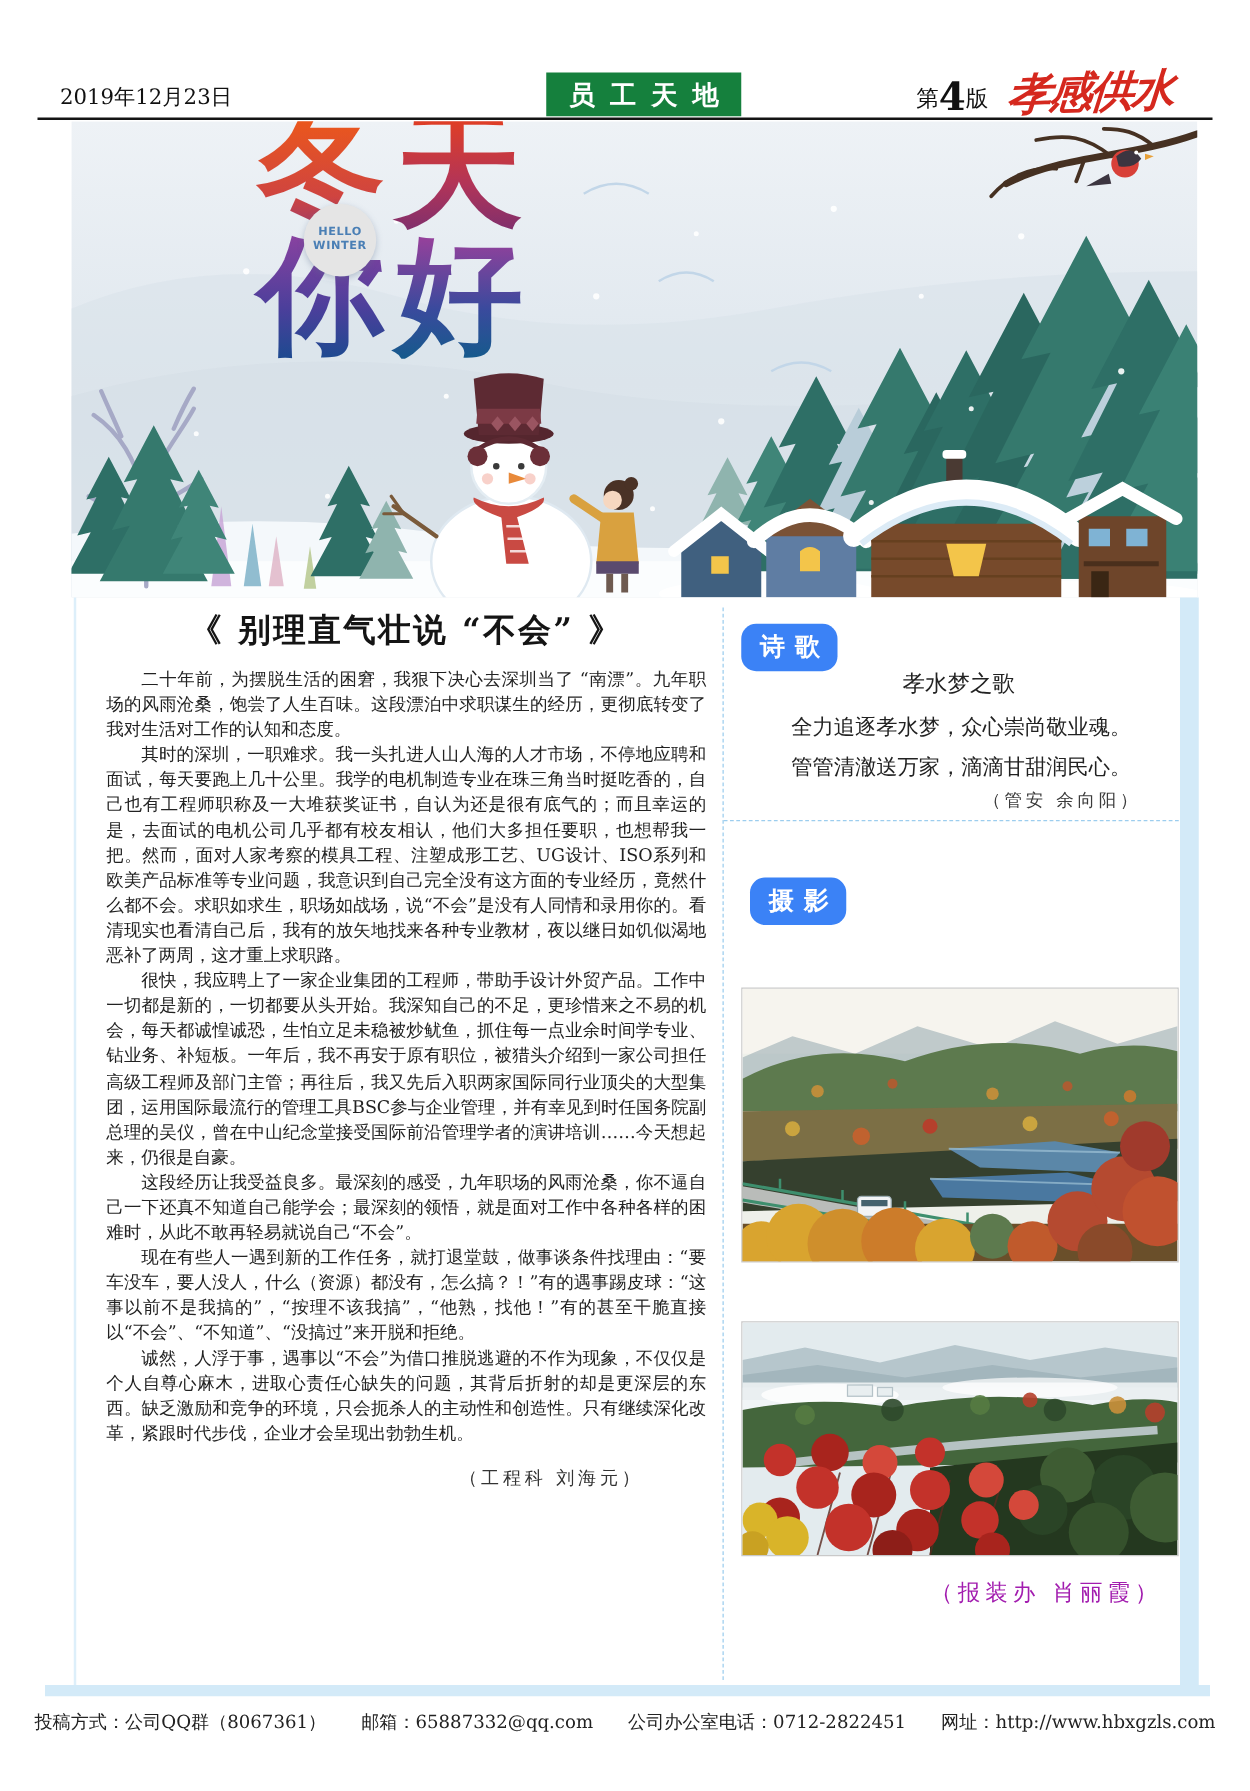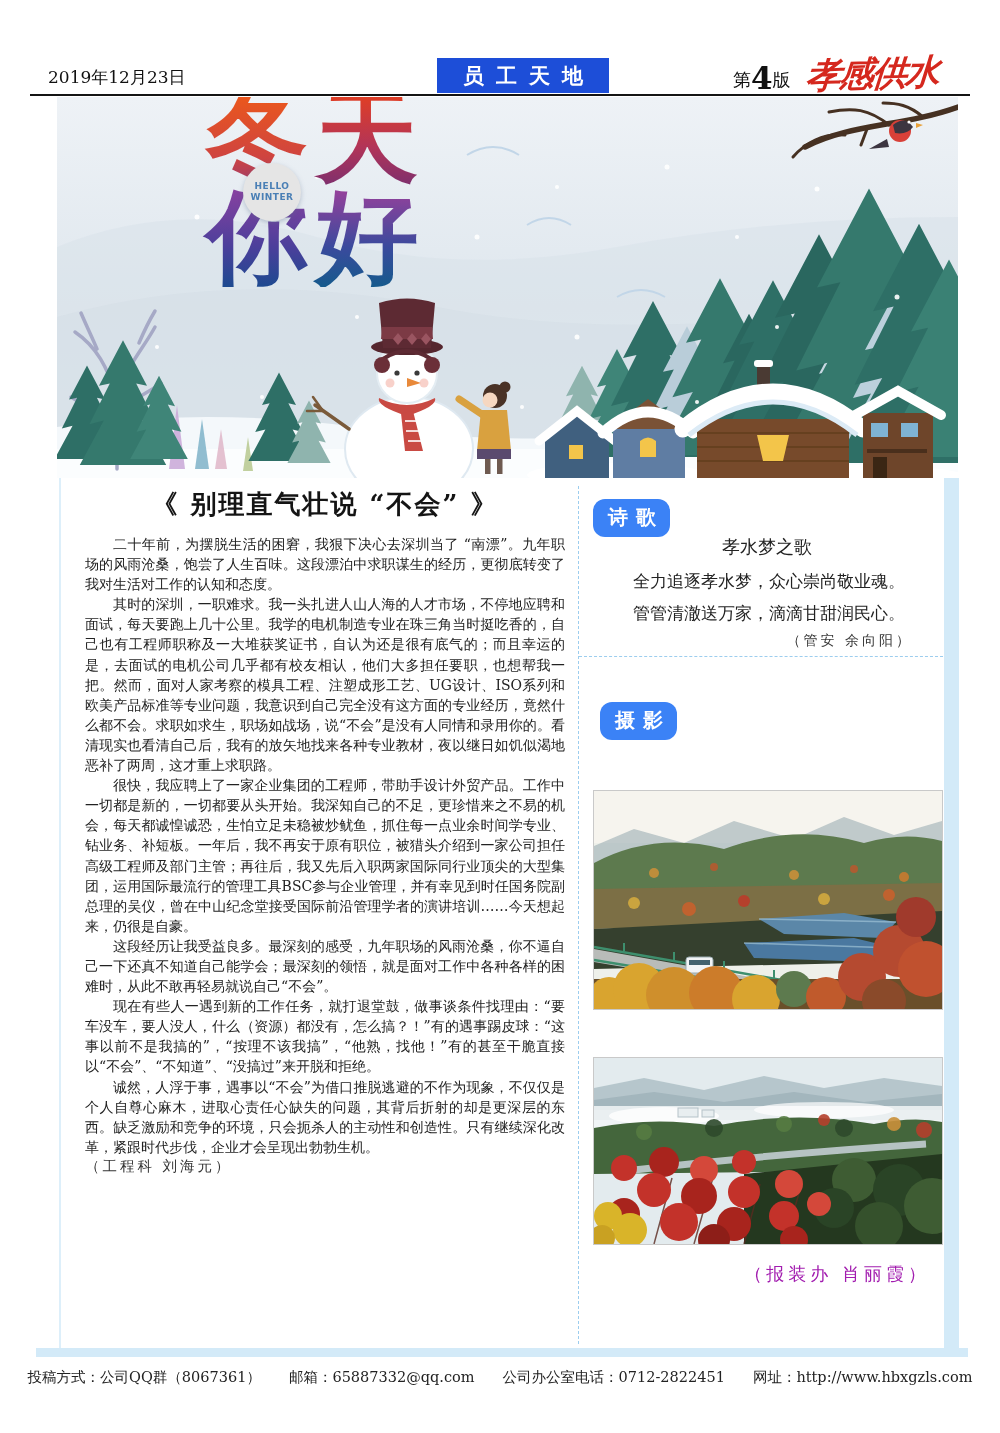--- a/index.html
+++ b/index.html
@@ -2,21 +2,21 @@
 <html><head>
 <meta charset="utf-8">
 <style>
   html,body{margin:0;padding:0;}
   body{width:1000px;height:1433px;position:relative;background:#ffffff;
        font-family:"DejaVu Serif", serif;color:#1f1f1f;overflow:hidden;}
   .abs{position:absolute;}
 
   
   .hdr-date{left:48px;top:66px;font-size:17px;color:#111;}
-  .hdr-box{left:437px;top:58px;width:172px;height:35px;background:#1d4ed8;
+  .hdr-box{left:437px;top:58px;width:156px;height:35px;background:#15803d;
            display:flex;align-items:center;justify-content:center;}
   .hdr-box span{color:#fff;font-family:"DejaVu Sans",sans-serif;font-weight:bold;
            font-size:21px;letter-spacing:12px;padding-left:12px;}
   .hdr-edition{left:733px;top:60px;font-size:18px;color:#111;white-space:nowrap;}
   .hdr-edition .num{font-size:31px;font-weight:bold;vertical-align:-3px;}
   .hdr-masthead{left:806px;top:50px;width:170px;font-size:35px;font-weight:bold;
            font-style:italic;color:#d5281e;letter-spacing:-2px;white-space:nowrap;
            transform:skewX(-6deg) rotate(-2deg);}
   .hdr-rule{left:30px;top:94px;width:940px;height:2px;background:#141414;}
 
@@ -43,21 +43,21 @@
   .frame-bottom{left:36px;top:1348px;width:932px;height:9px;background:#d3eaf8;}
   .v-divider{left:578px;top:486px;height:858px;border-left:1px dashed #9ccdee;}
   .h-divider{left:579px;top:656px;width:364px;border-top:1px dashed #9ccdee;}
 
   
   .article{left:85px;top:487px;width:480px;}
   .article h1{margin:0 0 12px 0;text-align:center;font-size:26px;font-weight:bold;
            letter-spacing:2px;color:#141414;}
   .article p{margin:0;font-size:14px;line-height:20.1px;text-align:justify;
            text-indent:2em;color:#222;}
-  .byline{padding-right:50px;font-size:14.5px;
+  .byline{margin-top:16px;text-align:right;padding-right:50px;font-size:14.5px;
            letter-spacing:3px;color:#333;}
 
   
   .badge{background:#3b82f6;border-radius:12px;color:#fff;
          font-family:"DejaVu Sans",sans-serif;font-weight:bold;font-size:20px;
          letter-spacing:8px;padding:5px 6px 6px 15px;}
   .badge-poetry{left:593px;top:499px;}
   .badge-photo{left:600px;top:702px;}
   .poem-title{left:593px;top:535px;width:348px;text-align:center;font-size:18px;color:#222;}
   .poem-line{left:633px;width:320px;font-size:17px;color:#222;}

